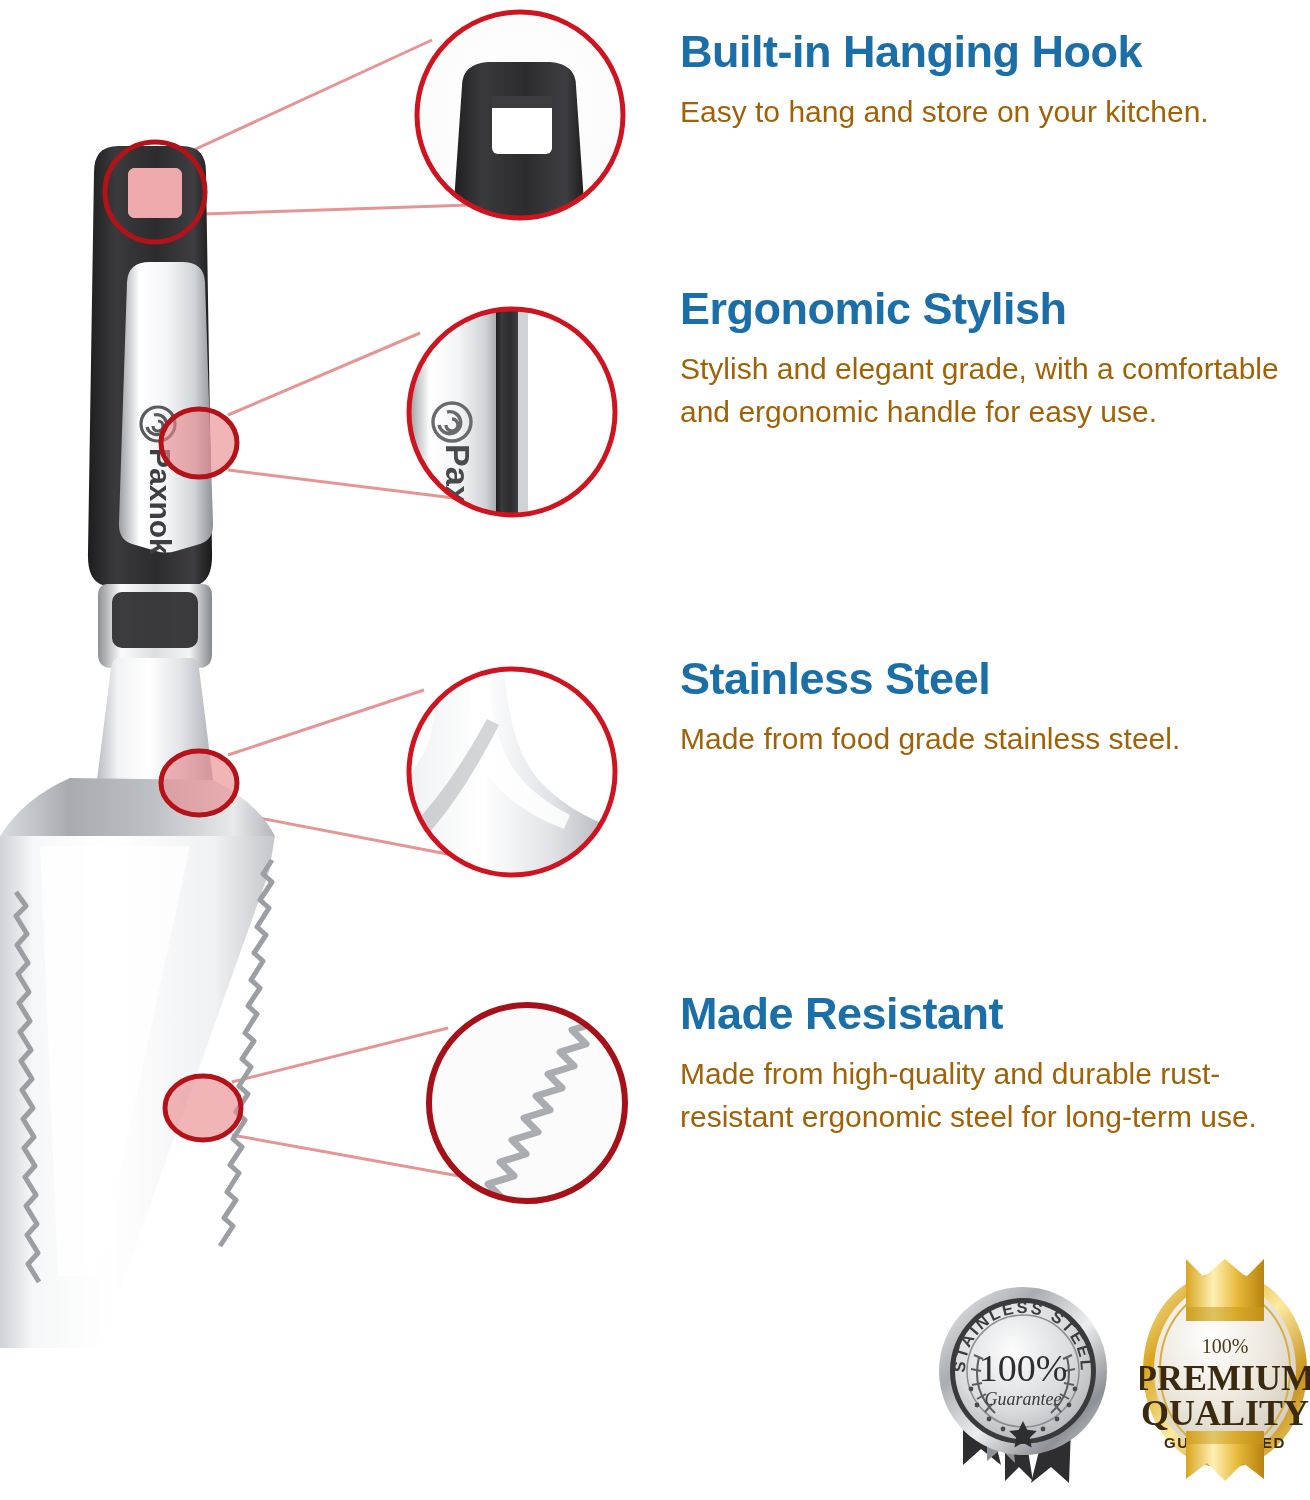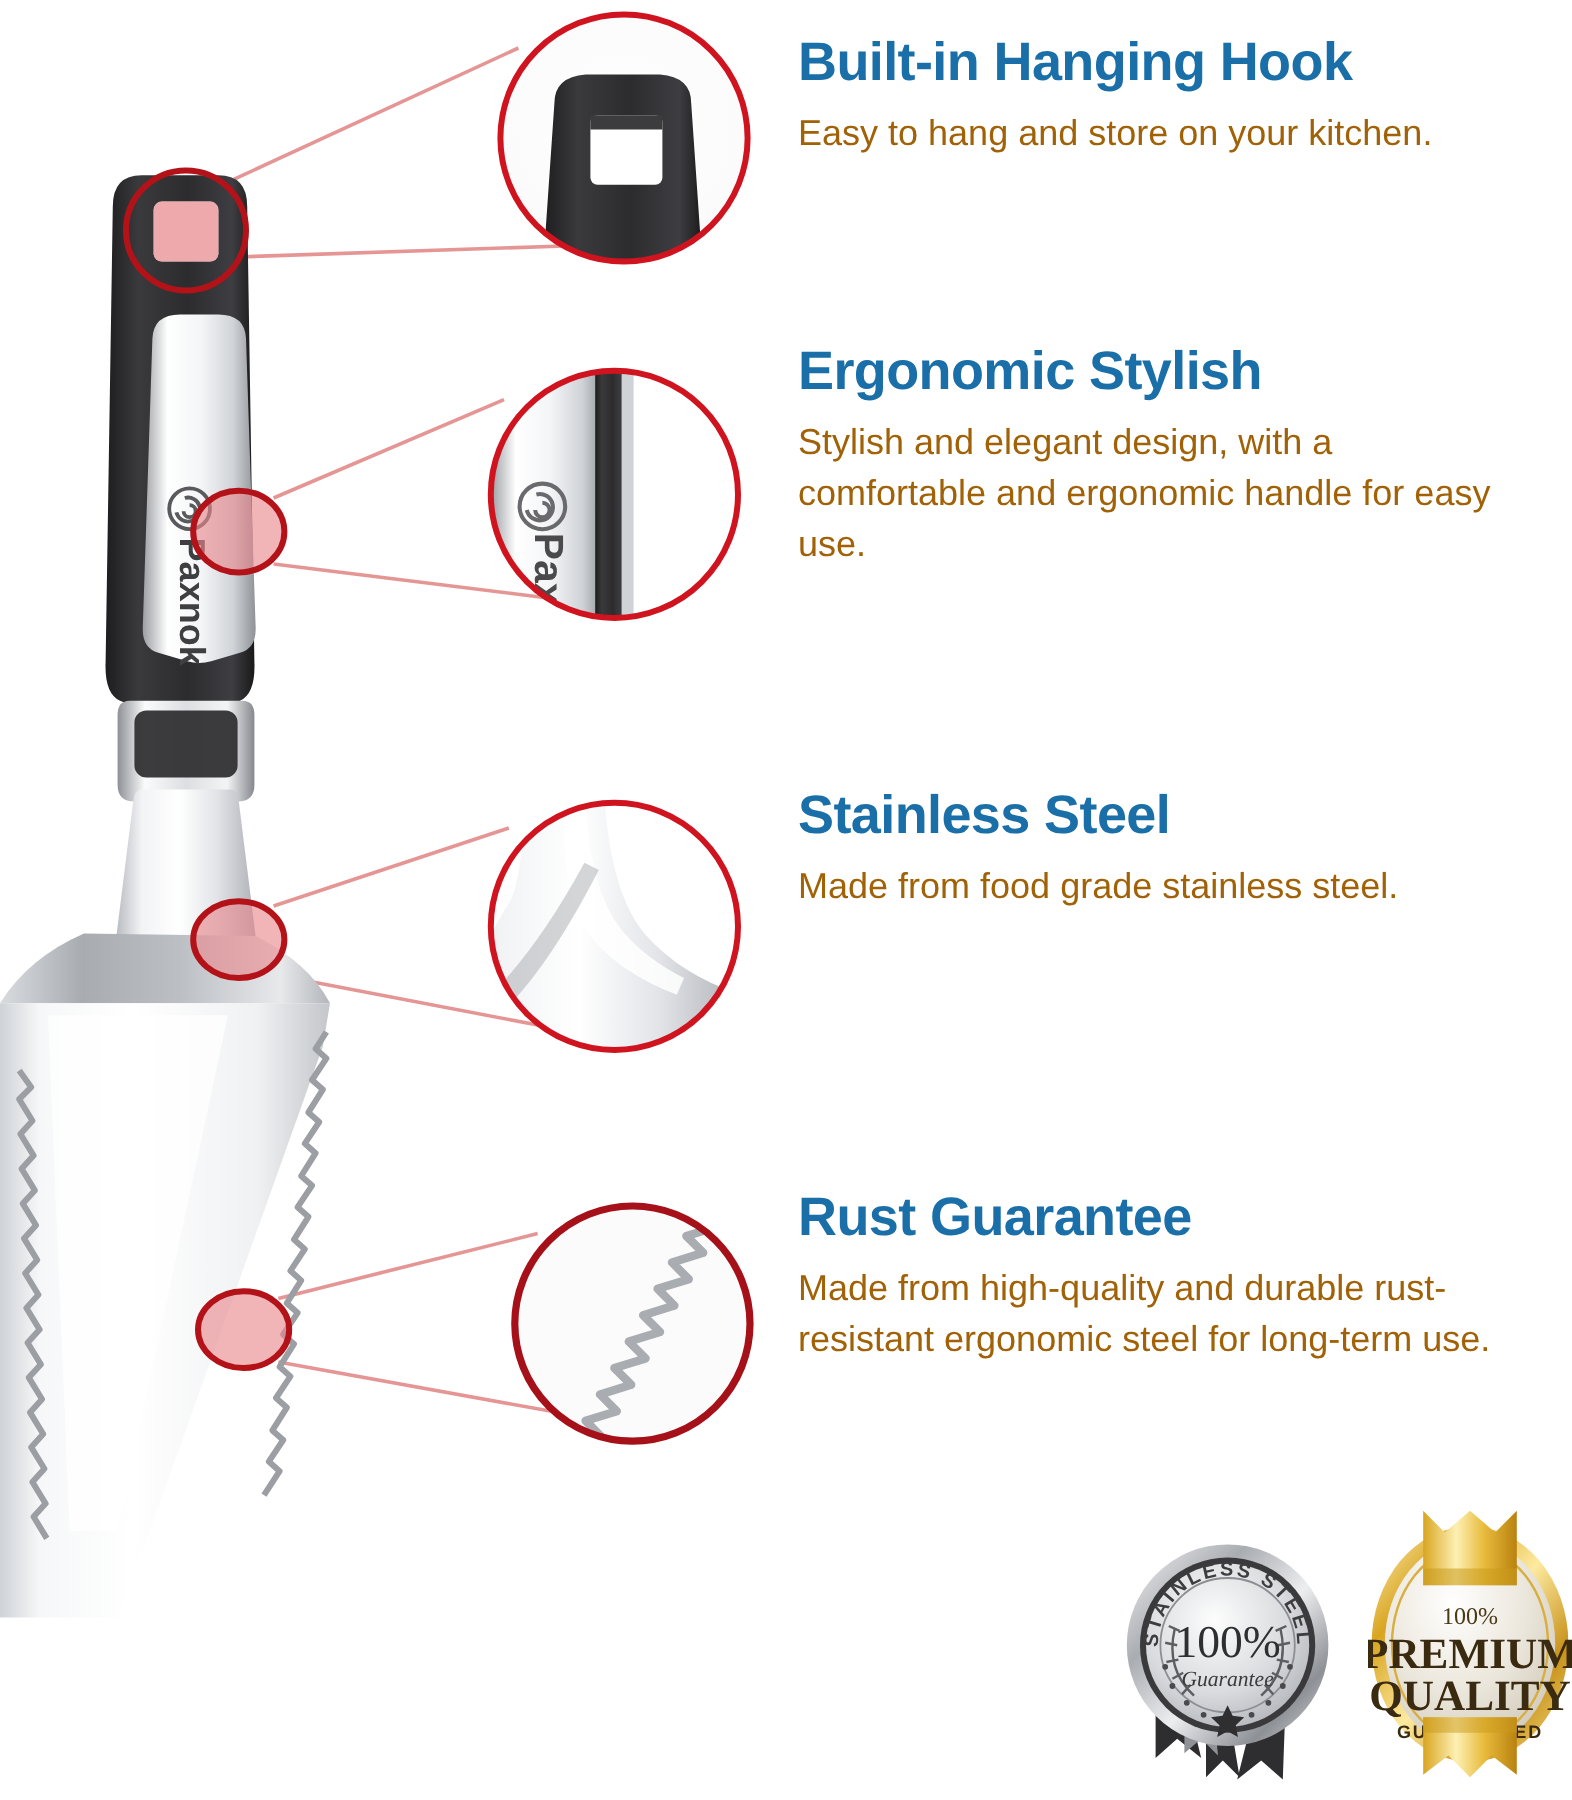--- a/index.html
+++ b/index.html
@@ -1,21 +1,21 @@
 <!DOCTYPE html>
 <html><head>
 <meta charset="utf-8">
 <style>
   html,body{margin:0;padding:0;background:#ffffff;}
   body{width:1310px;height:1500px;position:relative;overflow:hidden;
        font-family:"Liberation Sans","DejaVu Sans",sans-serif;}
   .stage{position:absolute;inset:0;width:1310px;height:1500px;background:#fff;}
 
   
-  .feature{position:absolute;left:665px;width:600px;}
+  .feature{position:absolute;left:680px;width:600px;}
   .feature h2{margin:0 0 16px 0;font-size:45px;line-height:1.05;font-weight:bold;
               color:#1a6fa8;letter-spacing:-0.5px;}
   .feature p{margin:0;font-size:30px;line-height:1.42;color:#a16207;font-weight:400;}
   .f0{top:28px;} .f1{top:285px;} .f2{top:655px;} .f3{top:990px;}
 
   
   .product{position:absolute;left:0;top:0;width:640px;height:1400px;}
 
   
   .badges{position:absolute;left:935px;top:1245px;width:370px;height:255px;}
@@ -195,28 +195,28 @@
       <circle cx="527" cy="1103" r="98" fill="none" stroke="#a61018" stroke-width="6"></circle>
     </g>
   </svg>
 
   <div class="feature f0">
     <h2>Built-in Hanging Hook</h2>
     <p>Easy to hang and store on your kitchen.</p>
   </div>
   <div class="feature f1">
     <h2>Ergonomic Stylish</h2>
-    <p>Stylish and elegant design, with a comfortable and ergonomic handle for easy use.</p>
+    <p>Stylish and elegant grade, with a comfortable and ergonomic handle for easy use.</p>
   </div>
   <div class="feature f2">
     <h2>Stainless Steel</h2>
     <p>Made from food grade stainless steel.</p>
   </div>
   <div class="feature f3">
-    <h2>Rust Guarantee</h2>
+    <h2>Made Resistant</h2>
     <p>Made from high-quality and durable rust-resistant ergonomic steel for long-term use.</p>
   </div>
 
   <div class="badges">
 
     <svg class="badge-silver" viewBox="0 0 175 220">
       <defs>
         <linearGradient id="silverRim" x1="0" y1="0" x2="1" y2="1">
           <stop offset="0" stop-color="#f4f5f6"></stop>
             <stop offset="0.3" stop-color="#a9acb1"></stop>

